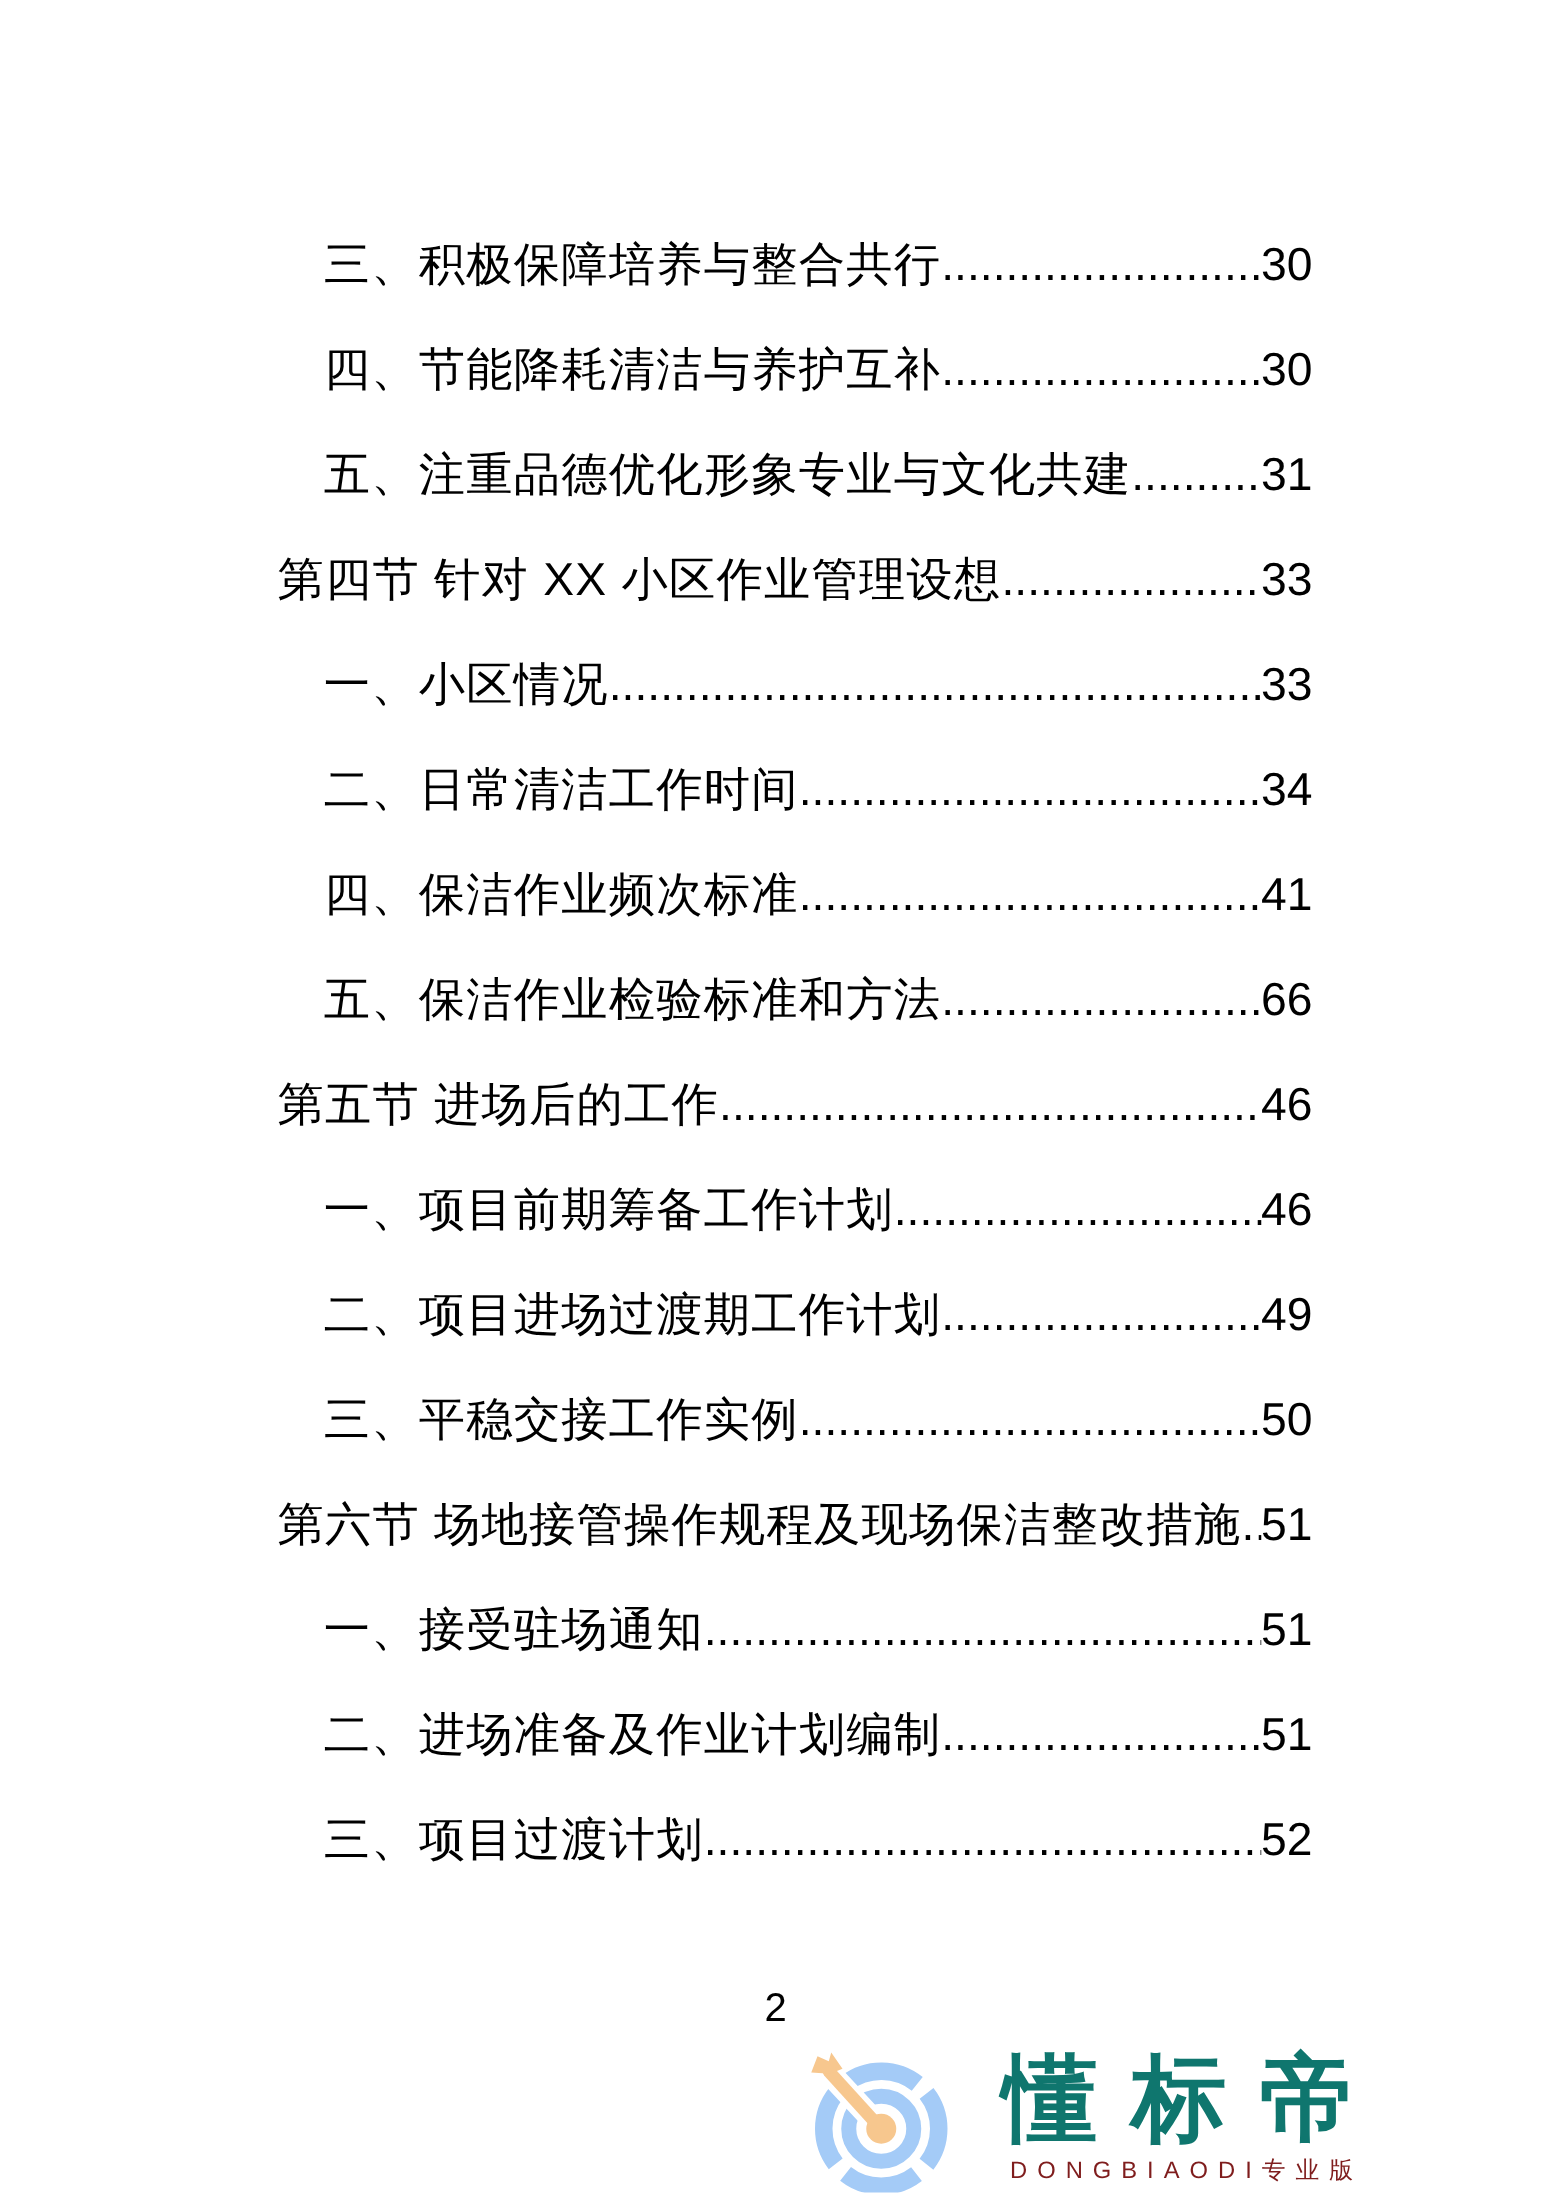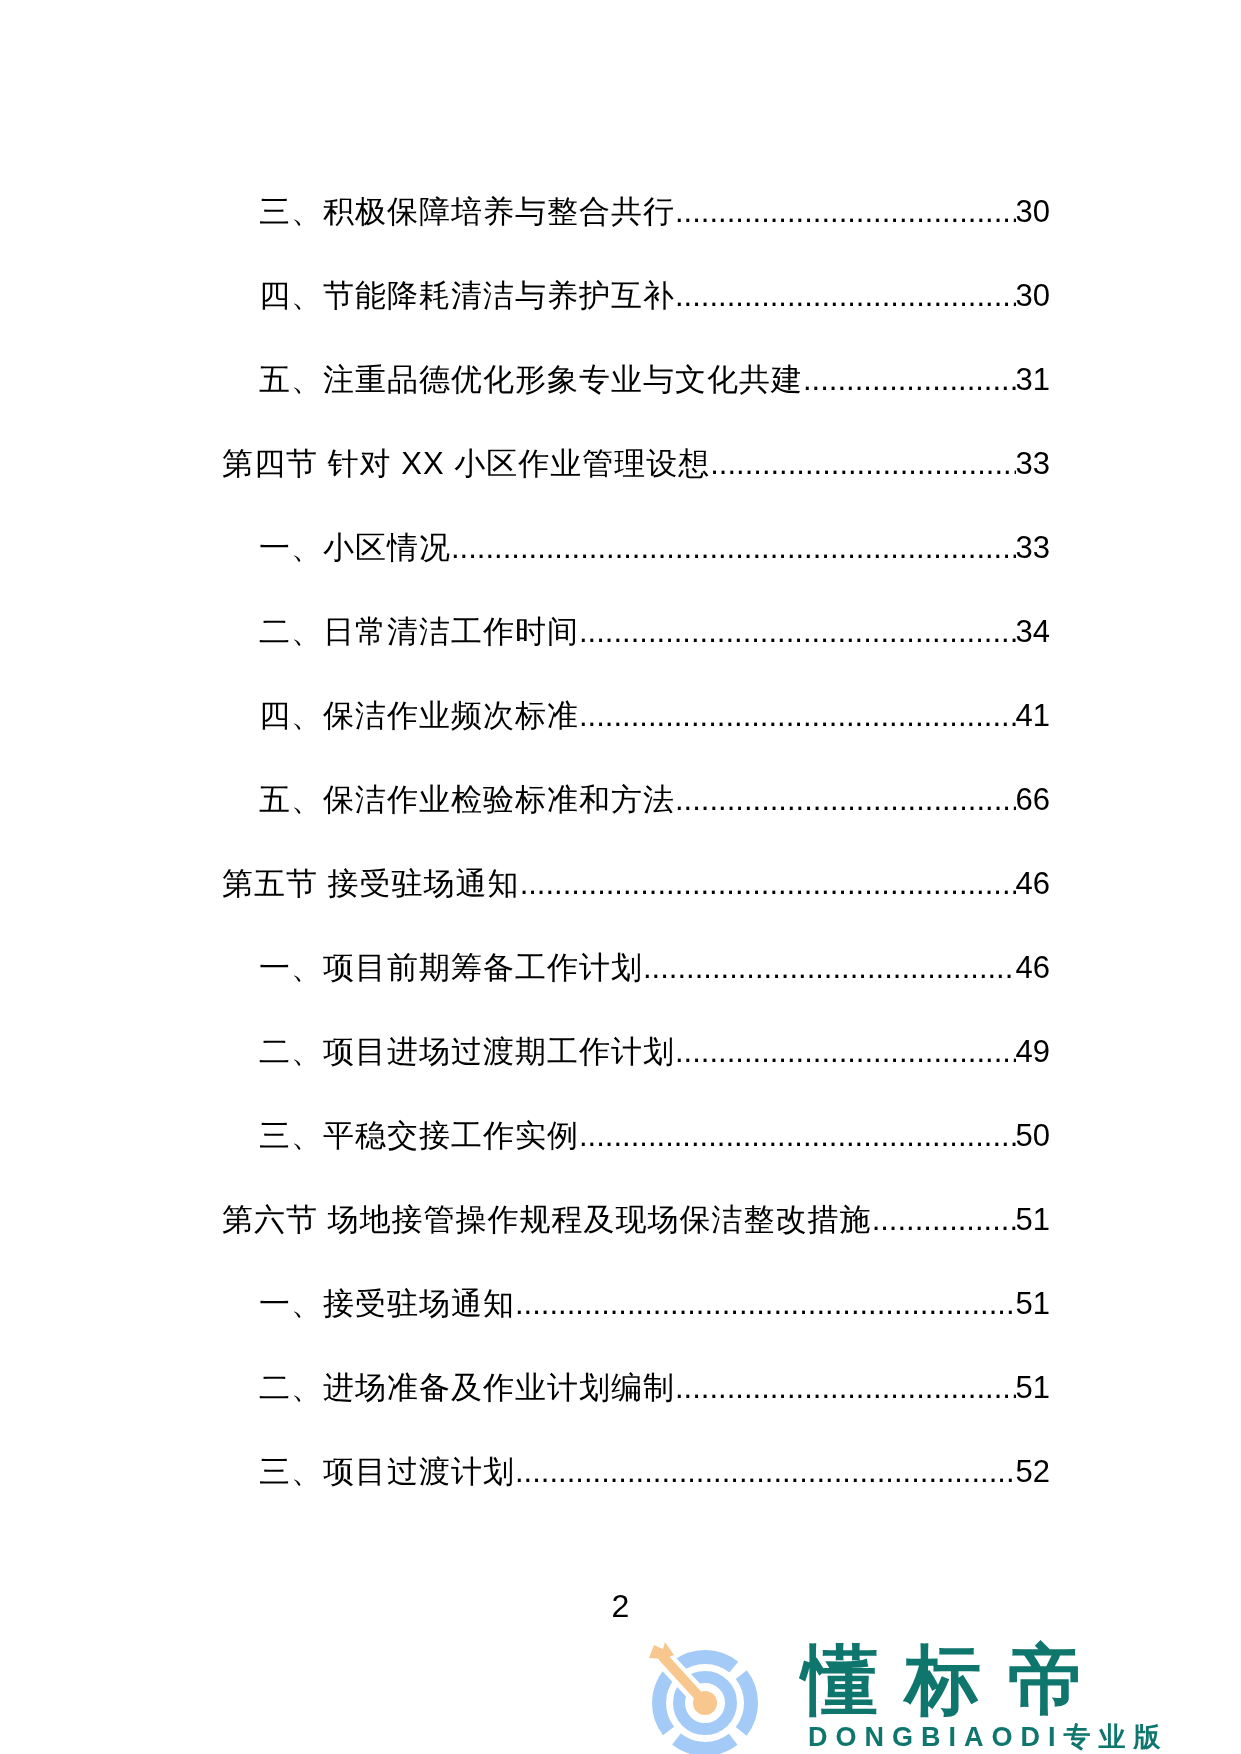--- a/index.html
+++ b/index.html
@@ -22,21 +22,21 @@
     position: absolute;
     left: 222px;
     top: 170px;
     width: 828px;
   }
   .toc-row {
     display: flex;
     align-items: baseline;
     height: 84px;
     line-height: 84px;
-    font-size: 31px;
+    font-size: 37px;
     white-space: nowrap;
   }
   .toc-row.level-sub { padding-left: 37px; }
   .toc-title { flex: 0 0 auto; letter-spacing: 1px; }
   .toc-dots {
     flex: 1 1 auto;
     overflow: hidden;
     white-space: nowrap;
     min-width: 0;
   }
@@ -77,24 +77,24 @@
     line-height: 80px;
     font-weight: 700;
     color: #0f766e;
     letter-spacing: 27px;
     white-space: nowrap;
   }
   .wm-en {
     position: absolute;
     left: 168px;
     top: 86px;
-    font-size: 27px;
+    font-size: 19px;
     line-height: 30px;
-    font-weight: 700;
-    color: #0f766e;
+    font-weight: 400;
+    color: #7f1d1d;
     letter-spacing: 8px;
     white-space: nowrap;
   }
 </style>
 </head>
 <body>
 
 <div class="page">
 
   <div class="toc" id="toc">
@@ -132,21 +132,21 @@
       <span class="toc-title">四、保洁作业频次标准</span>
       <span class="toc-dots"></span>
       <span class="toc-page">41</span>
     </div>
       <div class="toc-row level-sub">
       <span class="toc-title">五、保洁作业检验标准和方法</span>
       <span class="toc-dots"></span>
       <span class="toc-page">66</span>
     </div>
       <div class="toc-row level-section">
-      <span class="toc-title">第五节 接受驻场通知</span>
+      <span class="toc-title">第五节 进场后的工作</span>
       <span class="toc-dots"></span>
       <span class="toc-page">46</span>
     </div>
       <div class="toc-row level-sub">
       <span class="toc-title">一、项目前期筹备工作计划</span>
       <span class="toc-dots"></span>
       <span class="toc-page">46</span>
     </div>
       <div class="toc-row level-sub">
       <span class="toc-title">二、项目进场过渡期工作计划</span>

